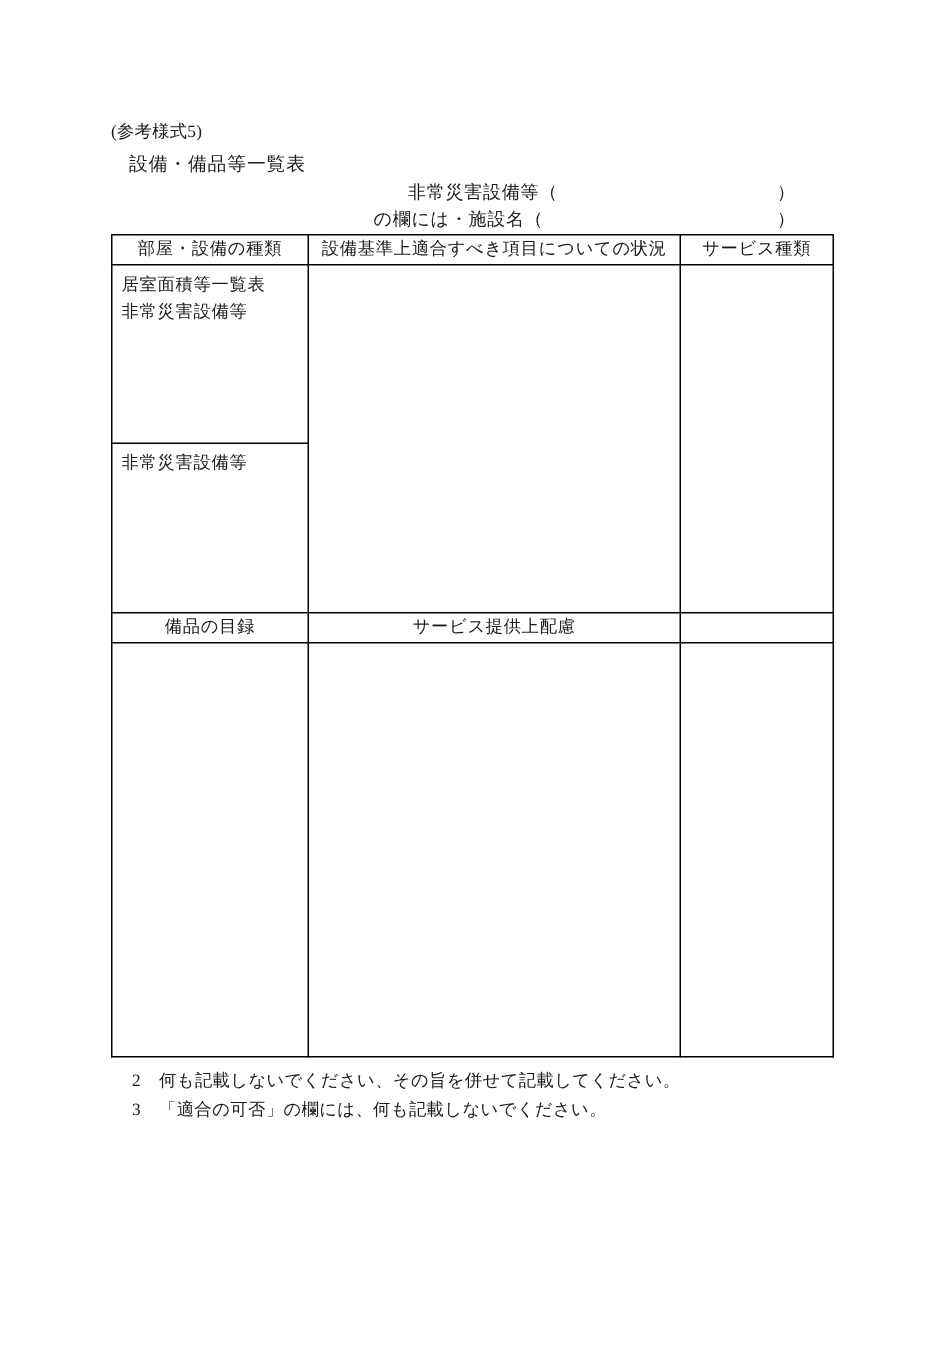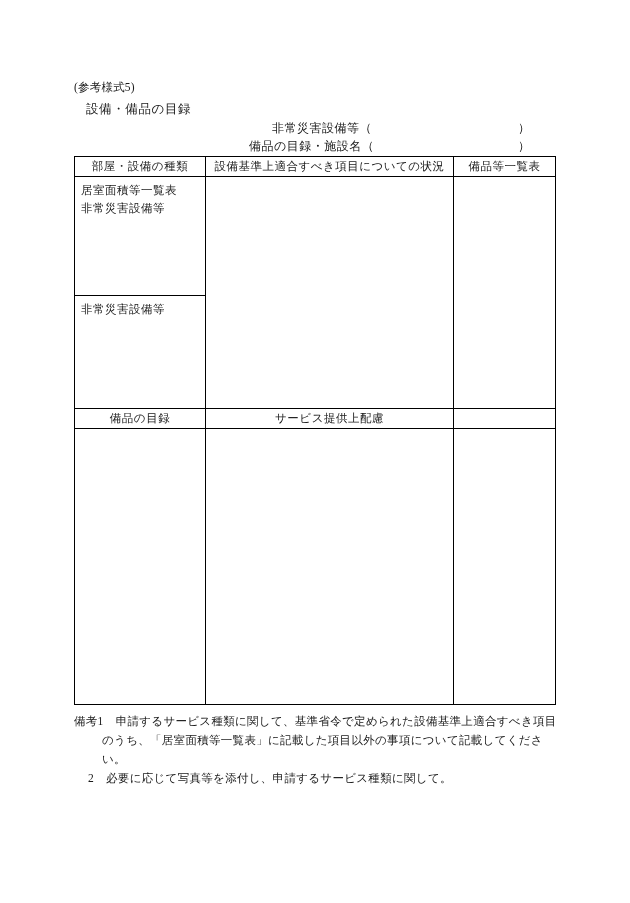--- a/index.html
+++ b/index.html
@@ -118,43 +118,43 @@
   .note-3 { display: block; padding-left: 14px; }
   .sp { display: inline-block; width: 12px; }
 </style>
 </head>
 <body>
 
 <div class="page">
 
   <div class="form-id">(参考様式5)</div>
 
-  <div class="doc-title">設備・備品の目録</div>
+  <div class="doc-title">設備・備品等一覧表</div>
 
   <div class="field-line field-service">
     <span class="label">非常災害設備等（</span>
     <span class="paren-close">）</span>
   </div>
 
   <div class="field-line field-office">
-    <span class="label">備品の目録・施設名（</span>
+    <span class="label">の欄には・施設名（</span>
     <span class="paren-close">）</span>
   </div>
 
   <table class="grid">
     <colgroup>
       <col class="col-a">
       <col class="col-b">
       <col class="col-c">
     </colgroup>
     <tbody>
       <tr>
         <td class="hdr">部屋・設備の種類</td>
         <td class="hdr">設備基準上適合すべき項目についての状況</td>
-        <td class="hdr">備品等一覧表</td>
+        <td class="hdr">サービス種類</td>
       </tr>
       <tr>
         <td class="row-equip-a">
           <div class="cell-text">
             <span>居室面積等一覧表</span>
             <span class="l2">非常災害設備等</span>
           </div>
         </td>
         <td rowspan="2"></td>
         <td rowspan="2"></td>
@@ -173,22 +173,21 @@
       </tr>
       <tr>
         <td style="height:275px"></td>
         <td></td>
         <td></td>
       </tr>
     </tbody>
   </table>
 
   <div class="notes">
-    <div class="note-row note-1">
-      <span class="note-num">備考1</span><span class="sp"></span><span>申請するサービス種類に関して、基準省令で定められた設備基準上適合すべき項目</span>
-      <span class="note-1-cont">のうち、「居室面積等一覧表」に記載した項目以外の事項について記載してください。</span>
+    <div class="note-2">
+      <span class="note-num">2</span><span class="sp"></span><span>何も記載しないでください、その旨を併せて記載してください。</span>
     </div>
-    <div class="note-2">
-      <span class="note-num">2</span><span class="sp"></span><span>必要に応じて写真等を添付し、申請するサービス種類に関して。</span>
+    <div class="note-3">
+      <span class="note-num">3</span><span class="sp"></span><span>「適合の可否」の欄には、何も記載しないでください。</span>
     </div>
   </div>
 
 </div>
 
 </body></html>

